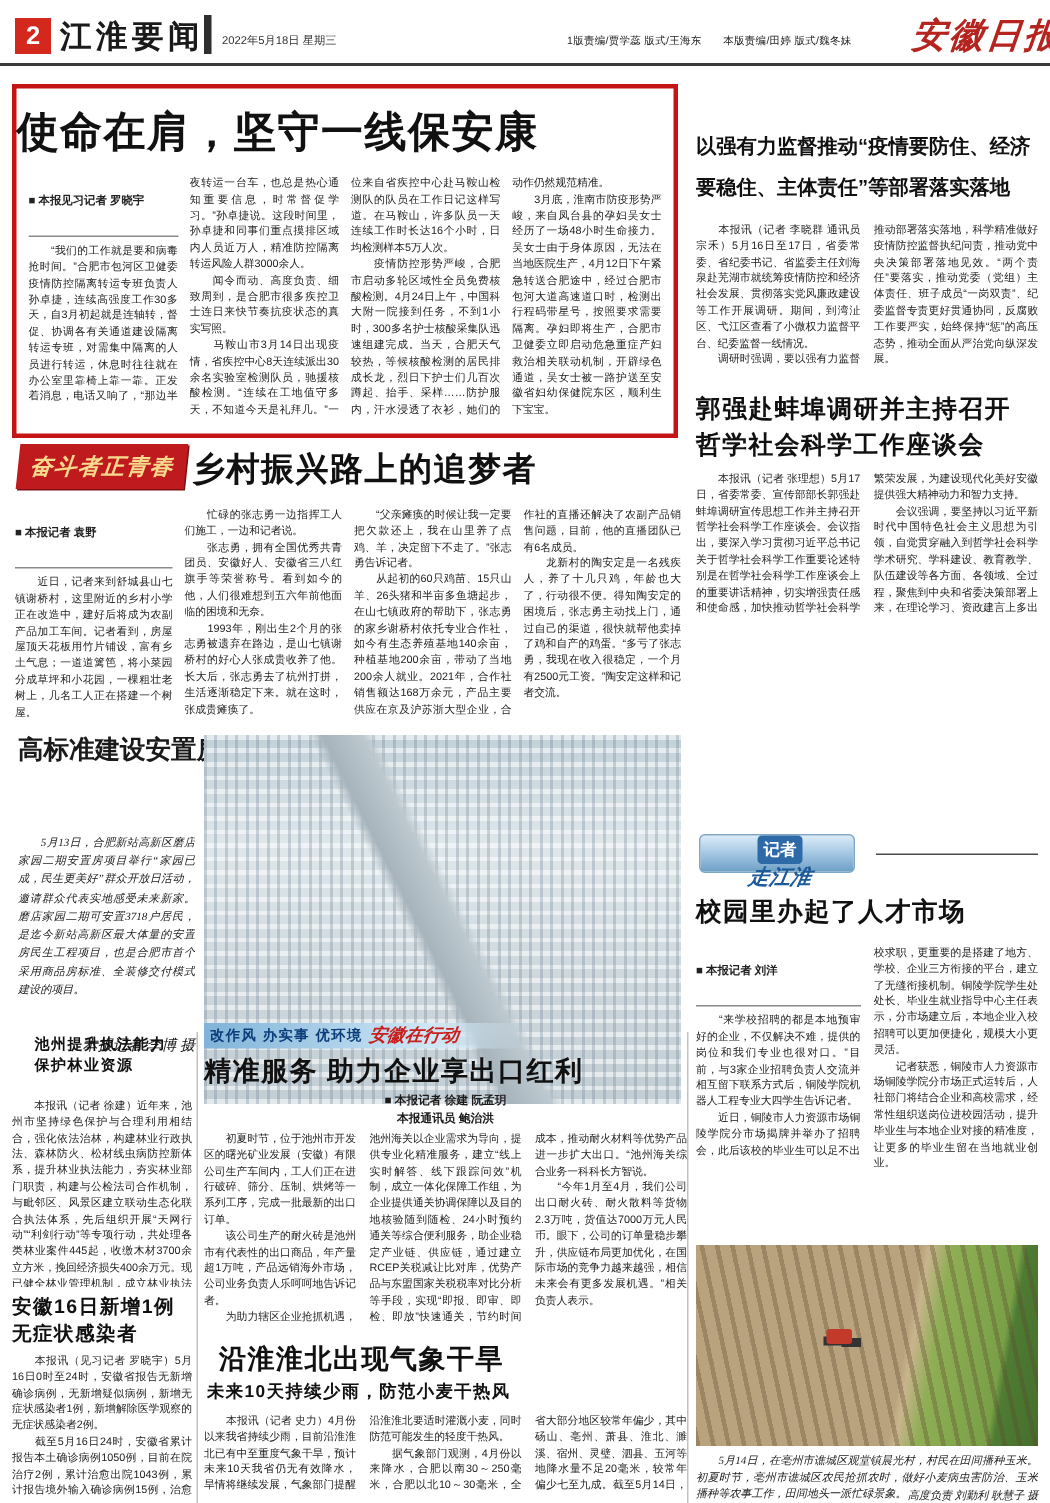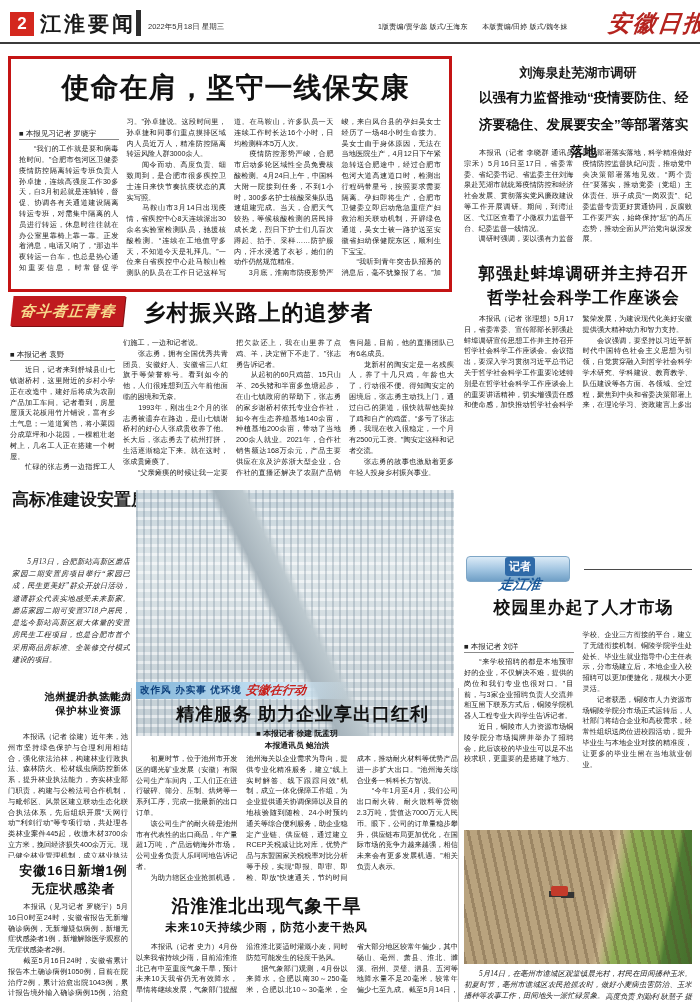--- a/index.html
+++ b/index.html
@@ -1,23 +1,23 @@
 <!DOCTYPE html>
 <html><head>
 <meta charset="utf-8">
 <style>
   * { margin:0; padding:0; box-sizing:border-box; }
   html,body { background:#ffffff; }
   .page { position:relative; width:700px; height:1002px; background:#fff; overflow:hidden;
           font-family:"Liberation Sans", sans-serif; color:#1a1a1a; }
   .abs { position:absolute; }
   .t7 { font-size:7.2px; line-height:1.5; text-align:justify; white-space:pre-line; color:#222; overflow:hidden; }
-  .byline { display:block; font-weight:normal; font-size:7.6px; border-bottom:1px solid #8a8a8a;
-            padding-bottom:0; margin-bottom:4px; white-space:normal; }
-  .hl { font-weight:bold; color:#111; text-align:center; letter-spacing:1px;padding-left:11px; }
+  .byline { display:block; font-weight:bold; font-size:7.6px; border-bottom:1px solid #8a8a8a;
+            padding-bottom:18px; margin-bottom:4px; white-space:normal; }
+  .hl { font-weight:bold; color:#111; letter-spacing:1px; }
   .kicker { font-weight:bold; text-align:center; }
   .caption { font-family:"Liberation Serif", serif; font-style:italic; }
   .credit { font-family:"Liberation Serif", serif; font-style:italic; text-align:right; margin-top:2px; }
   .vrule { width:1px; background:#c2c2c2; }
   
   .pgnum { width:24px; height:24px; background:#d4281e; color:#fff; font-size:17px; font-weight:bold;
            text-align:center; line-height:24px; }
   .secttl { font-size:21px; font-weight:bold; letter-spacing:3px; }
   .sectbar { width:5px; height:26px; background:#2e2e2e; }
   .hdate { font-size:7.5px; color:#333; }
@@ -141,22 +141,21 @@
 　　该公司生产的耐火砖是池州市有代表性的出口商品，年产量超1万吨，产品远销海外市场，公司业务负责人乐呵呵地告诉记者。
 　　为助力辖区企业抢抓机遇，池州海关以企业需求为导向，提供专业化精准服务，建立“线上实时解答、线下跟踪问效”机制，成立一体化保障工作组，为企业提供通关协调保障以及目的地核验随到随检、24小时预约通关等综合便利服务，助企业稳定产业链、供应链，通过建立RCEP关税减让比对库，优势产品与东盟国家关税税率对比分析等手段，实现“即报、即审、即检、即放”快速通关，节约时间成本，推动耐火材料等优势产品进一步扩大出口。“池州海关综合业务一科科长方智说。
 　　“今年1月至4月，我们公司出口耐火砖、耐火散料等货物2.3万吨，货值达7000万元人民币。眼下，公司的订单量稳步攀升，供应链布局更加优化，在国际市场的竞争力越来越强，相信未来会有更多发展机遇。”相关负责人表示。</div>
 
   <div class="abs hl" style="left:146px; top:894px; width:230px; font-size:18px;">沿淮淮北出现气象干旱</div>
   <div class="abs hl" style="left:138px; top:920px; width:246px; font-size:11.5px;">未来10天持续少雨，防范小麦干热风</div>
   <div class="abs t7 cols3" style="left:136px; top:942px; width:322px; height:60px;">　　本报讯（记者 史力）4月份以来我省持续少雨，目前沿淮淮北已有中至重度气象干旱，预计未来10天我省仍无有效降水，旱情将继续发展，气象部门提醒沿淮淮北要适时灌溉小麦，同时防范可能发生的轻度干热风。
 　　据气象部门观测，4月份以来降水，合肥以南30～250毫米，合肥以北10～30毫米，全省大部分地区较常年偏少，其中砀山、亳州、萧县、淮北、濉溪、宿州、灵璧、泗县、五河等地降水量不足20毫米，较常年偏少七至九成。截至5月14日，沿淮淮北北部和东部已出现中至重度气象干旱。预计未来3天全省以晴到多云天气为主，气温回升，其中18日淮北地区最高气温可达28℃～30℃，21日至23日全省以多云天气为主，24日至25日淮北地区有降雨过程。
 　　预计未来10天我省仍无明显有效降水，旱情将进一步发展。预计小麦干旱气象风险等级，淮北东部和亳州为高风险，淮北中西部、沿淮淮北至淮北东部为中风险，其他地区为低风险。由于沿淮淮北主产区小麦处于灌浆期，气象部门提醒要密切关注旱情发展变化，并适时进行灌溉，防止植株早衰。同时18日淮北地区最高气温在30℃以上，可能发生轻度干热风，需采取喷洒等措施积极应对。</div>
 
-  <div class="abs kicker" style="left:464px; top:64px; width:228px; font-size:13px;">刘海泉赴芜湖市调研</div>
-  <div class="abs hl" style="left:464px; top:84px; width:228px; font-size:13.5px; line-height:2.0; letter-spacing:0;">以强有力监督推动“疫情要防住、经济要稳住、发展要安全”等部署落实落地</div>
+  <div class="abs hl" style="left:464px; top:84px; width:228px; font-size:13.5px; line-height:2.0; letter-spacing:0;">以强有力监督推动“疫情要防住、经济要稳住、主体责任”等部署落实落地</div>
   <div class="abs t7 cols2" style="left:464px; top:148px; width:228px; height:108px;">　　本报讯（记者 李晓群 通讯员 宗禾）5月16日至17日，省委常委、省纪委书记、省监委主任刘海泉赴芜湖市就统筹疫情防控和经济社会发展、贯彻落实党风廉政建设等工作开展调研。期间，到湾沚区、弋江区查看了小微权力监督平台、纪委监督一线情况。
 　　调研时强调，要以强有力监督推动部署落实落地，科学精准做好疫情防控监督执纪问责，推动党中央决策部署落地见效。“两个责任”要落实，推动党委（党组）主体责任、班子成员“一岗双责”、纪委监督专责更好贯通协同，反腐败工作要严实，始终保持“惩”的高压态势，推动全面从严治党向纵深发展。</div>
 
   <div class="abs hl" style="left:464px; top:262px; width:228px; font-size:16.5px; line-height:1.45; white-space:pre-line;">郭强赴蚌埠调研并主持召开
 哲学社会科学工作座谈会</div>
   <div class="abs t7 cols2" style="left:464px; top:314px; width:228px; height:102px;">　　本报讯（记者 张理想）5月17日，省委常委、宣传部部长郭强赴蚌埠调研宣传思想工作并主持召开哲学社会科学工作座谈会。会议指出，要深入学习贯彻习近平总书记关于哲学社会科学工作重要论述特别是在哲学社会科学工作座谈会上的重要讲话精神，切实增强责任感和使命感，加快推动哲学社会科学繁荣发展，为建设现代化美好安徽提供强大精神动力和智力支持。
 　　会议强调，要坚持以习近平新时代中国特色社会主义思想为引领，自觉贯穿融入到哲学社会科学学术研究、学科建设、教育教学、队伍建设等各方面、各领域、全过程，聚焦到中央和省委决策部署上来，在理论学习、资政建言上多出真本事、取得好成果。要坚持高举旗帜、培根铸魂，融合学科、推动创新，用好平台、凝聚力量，坚守求是、端正学风，不断提高服务地方经济社会发展和党的建设的能力和水平。</div>
 
 
   <div class="abs repbadge">

